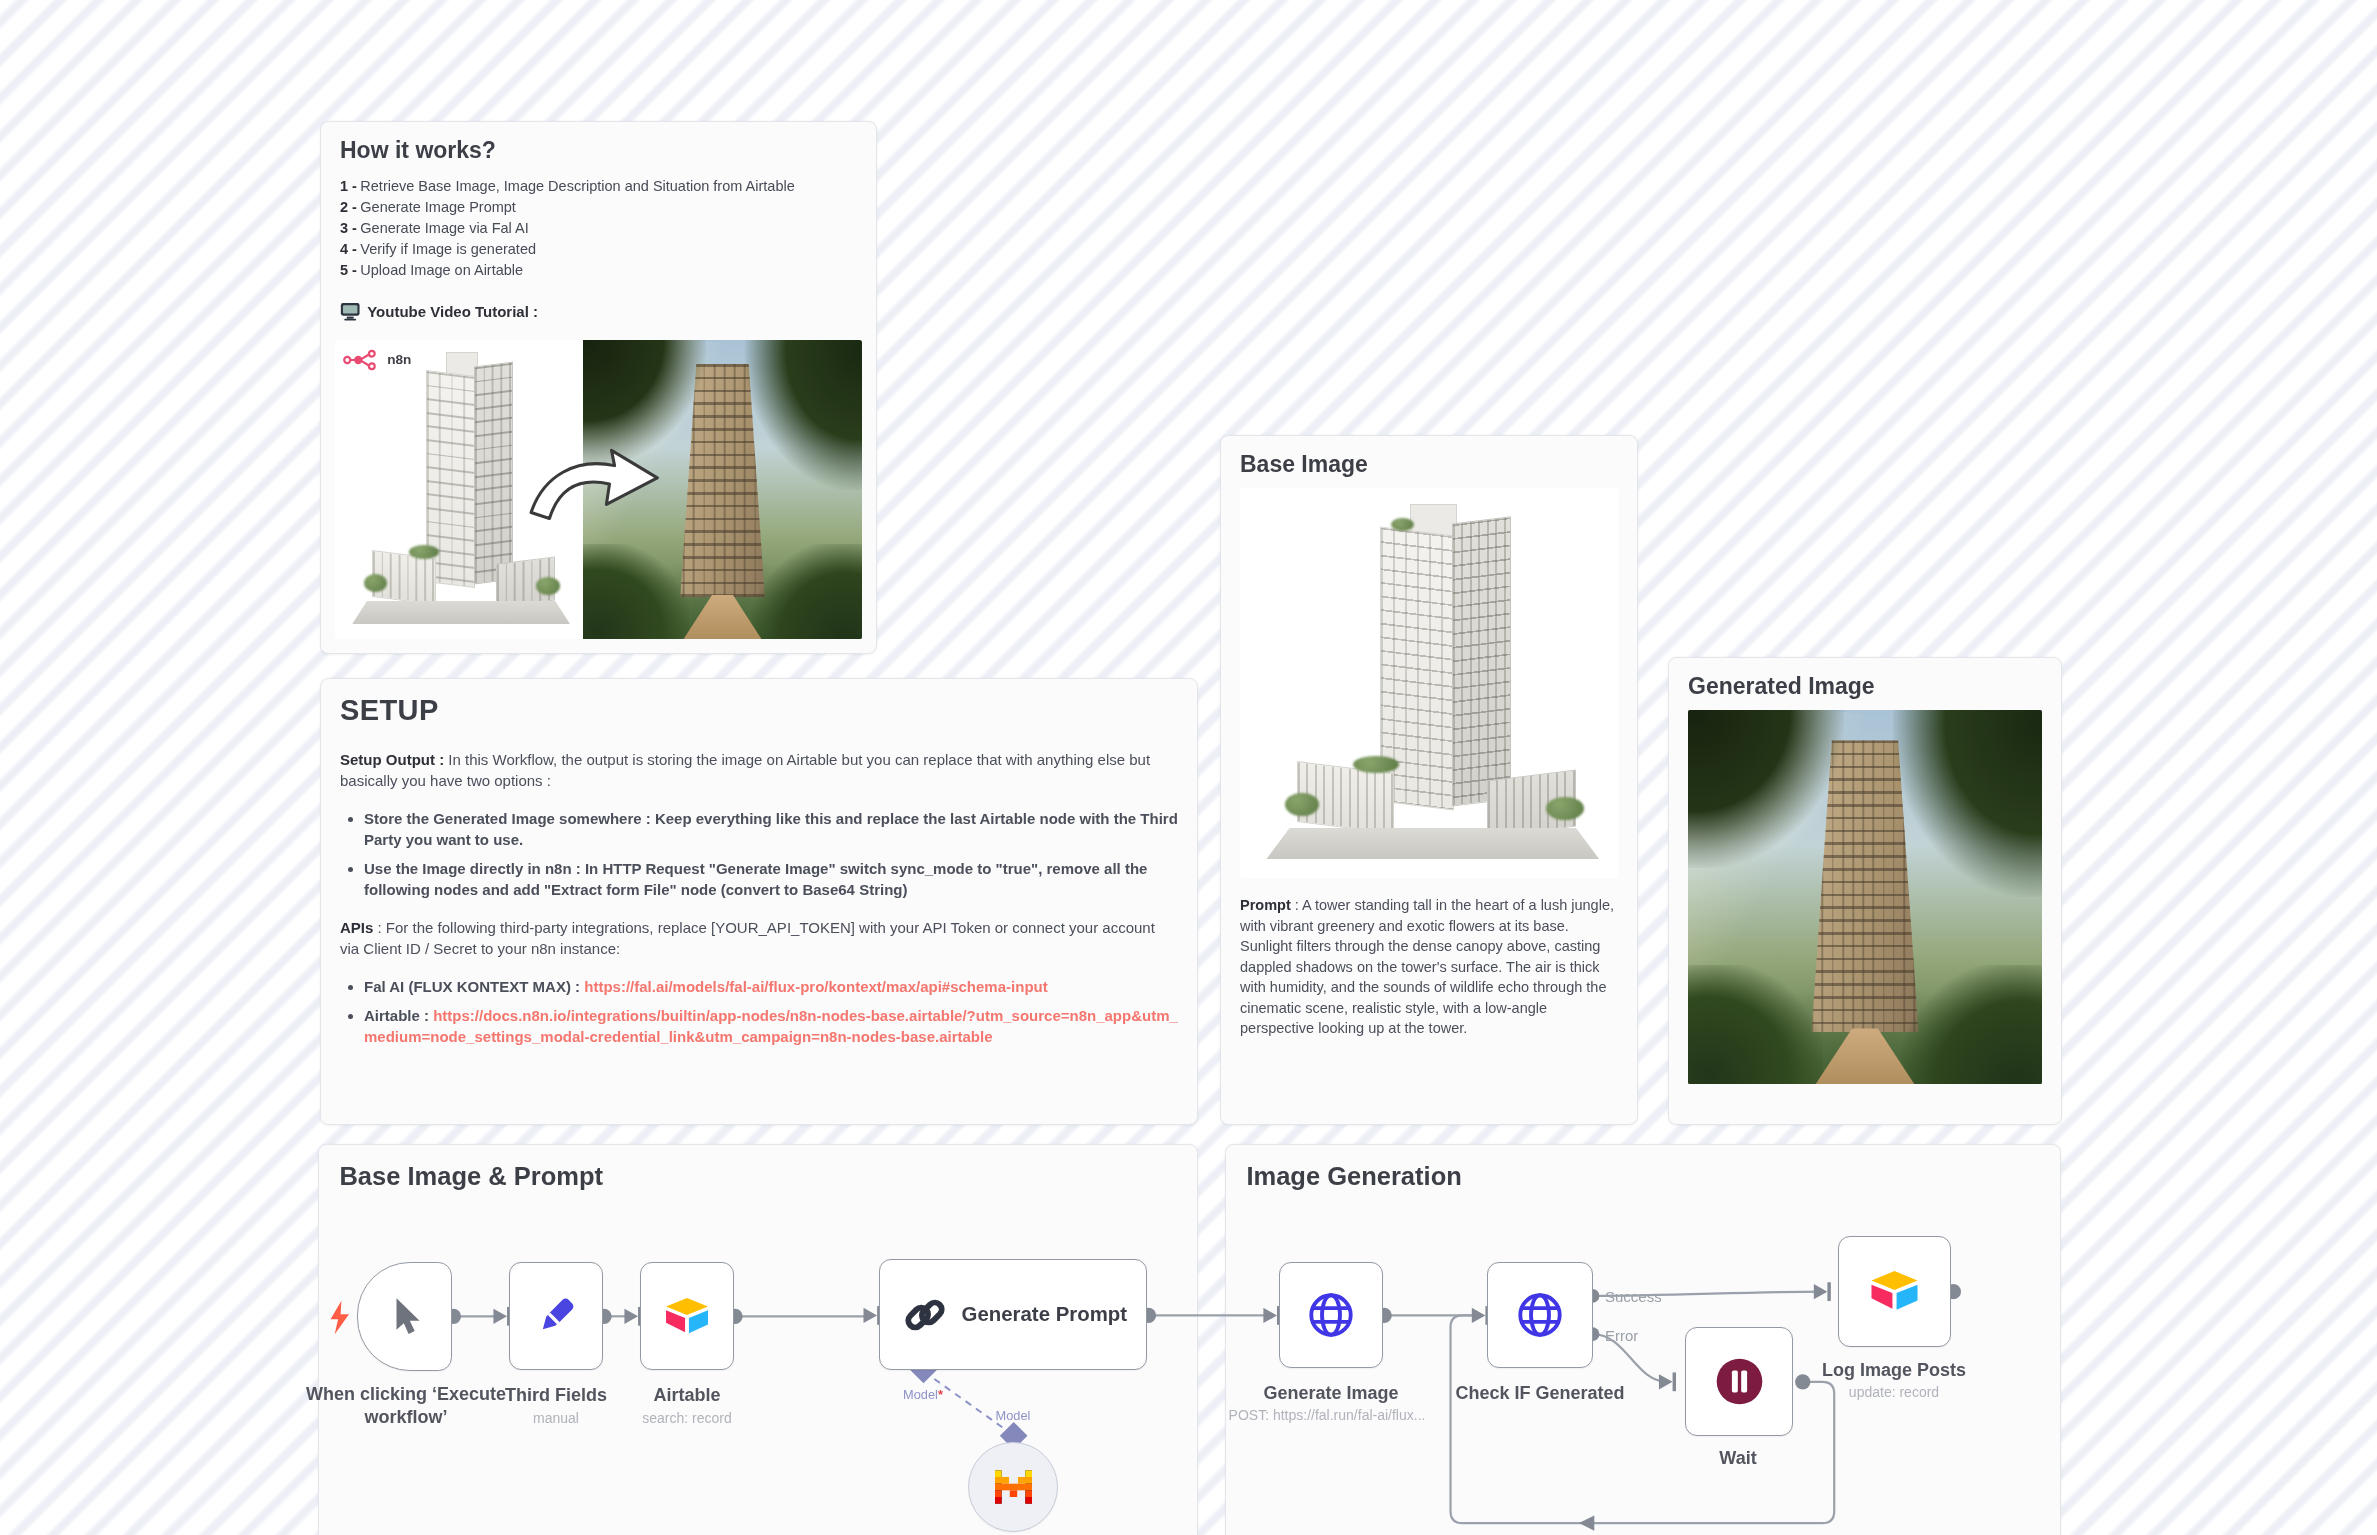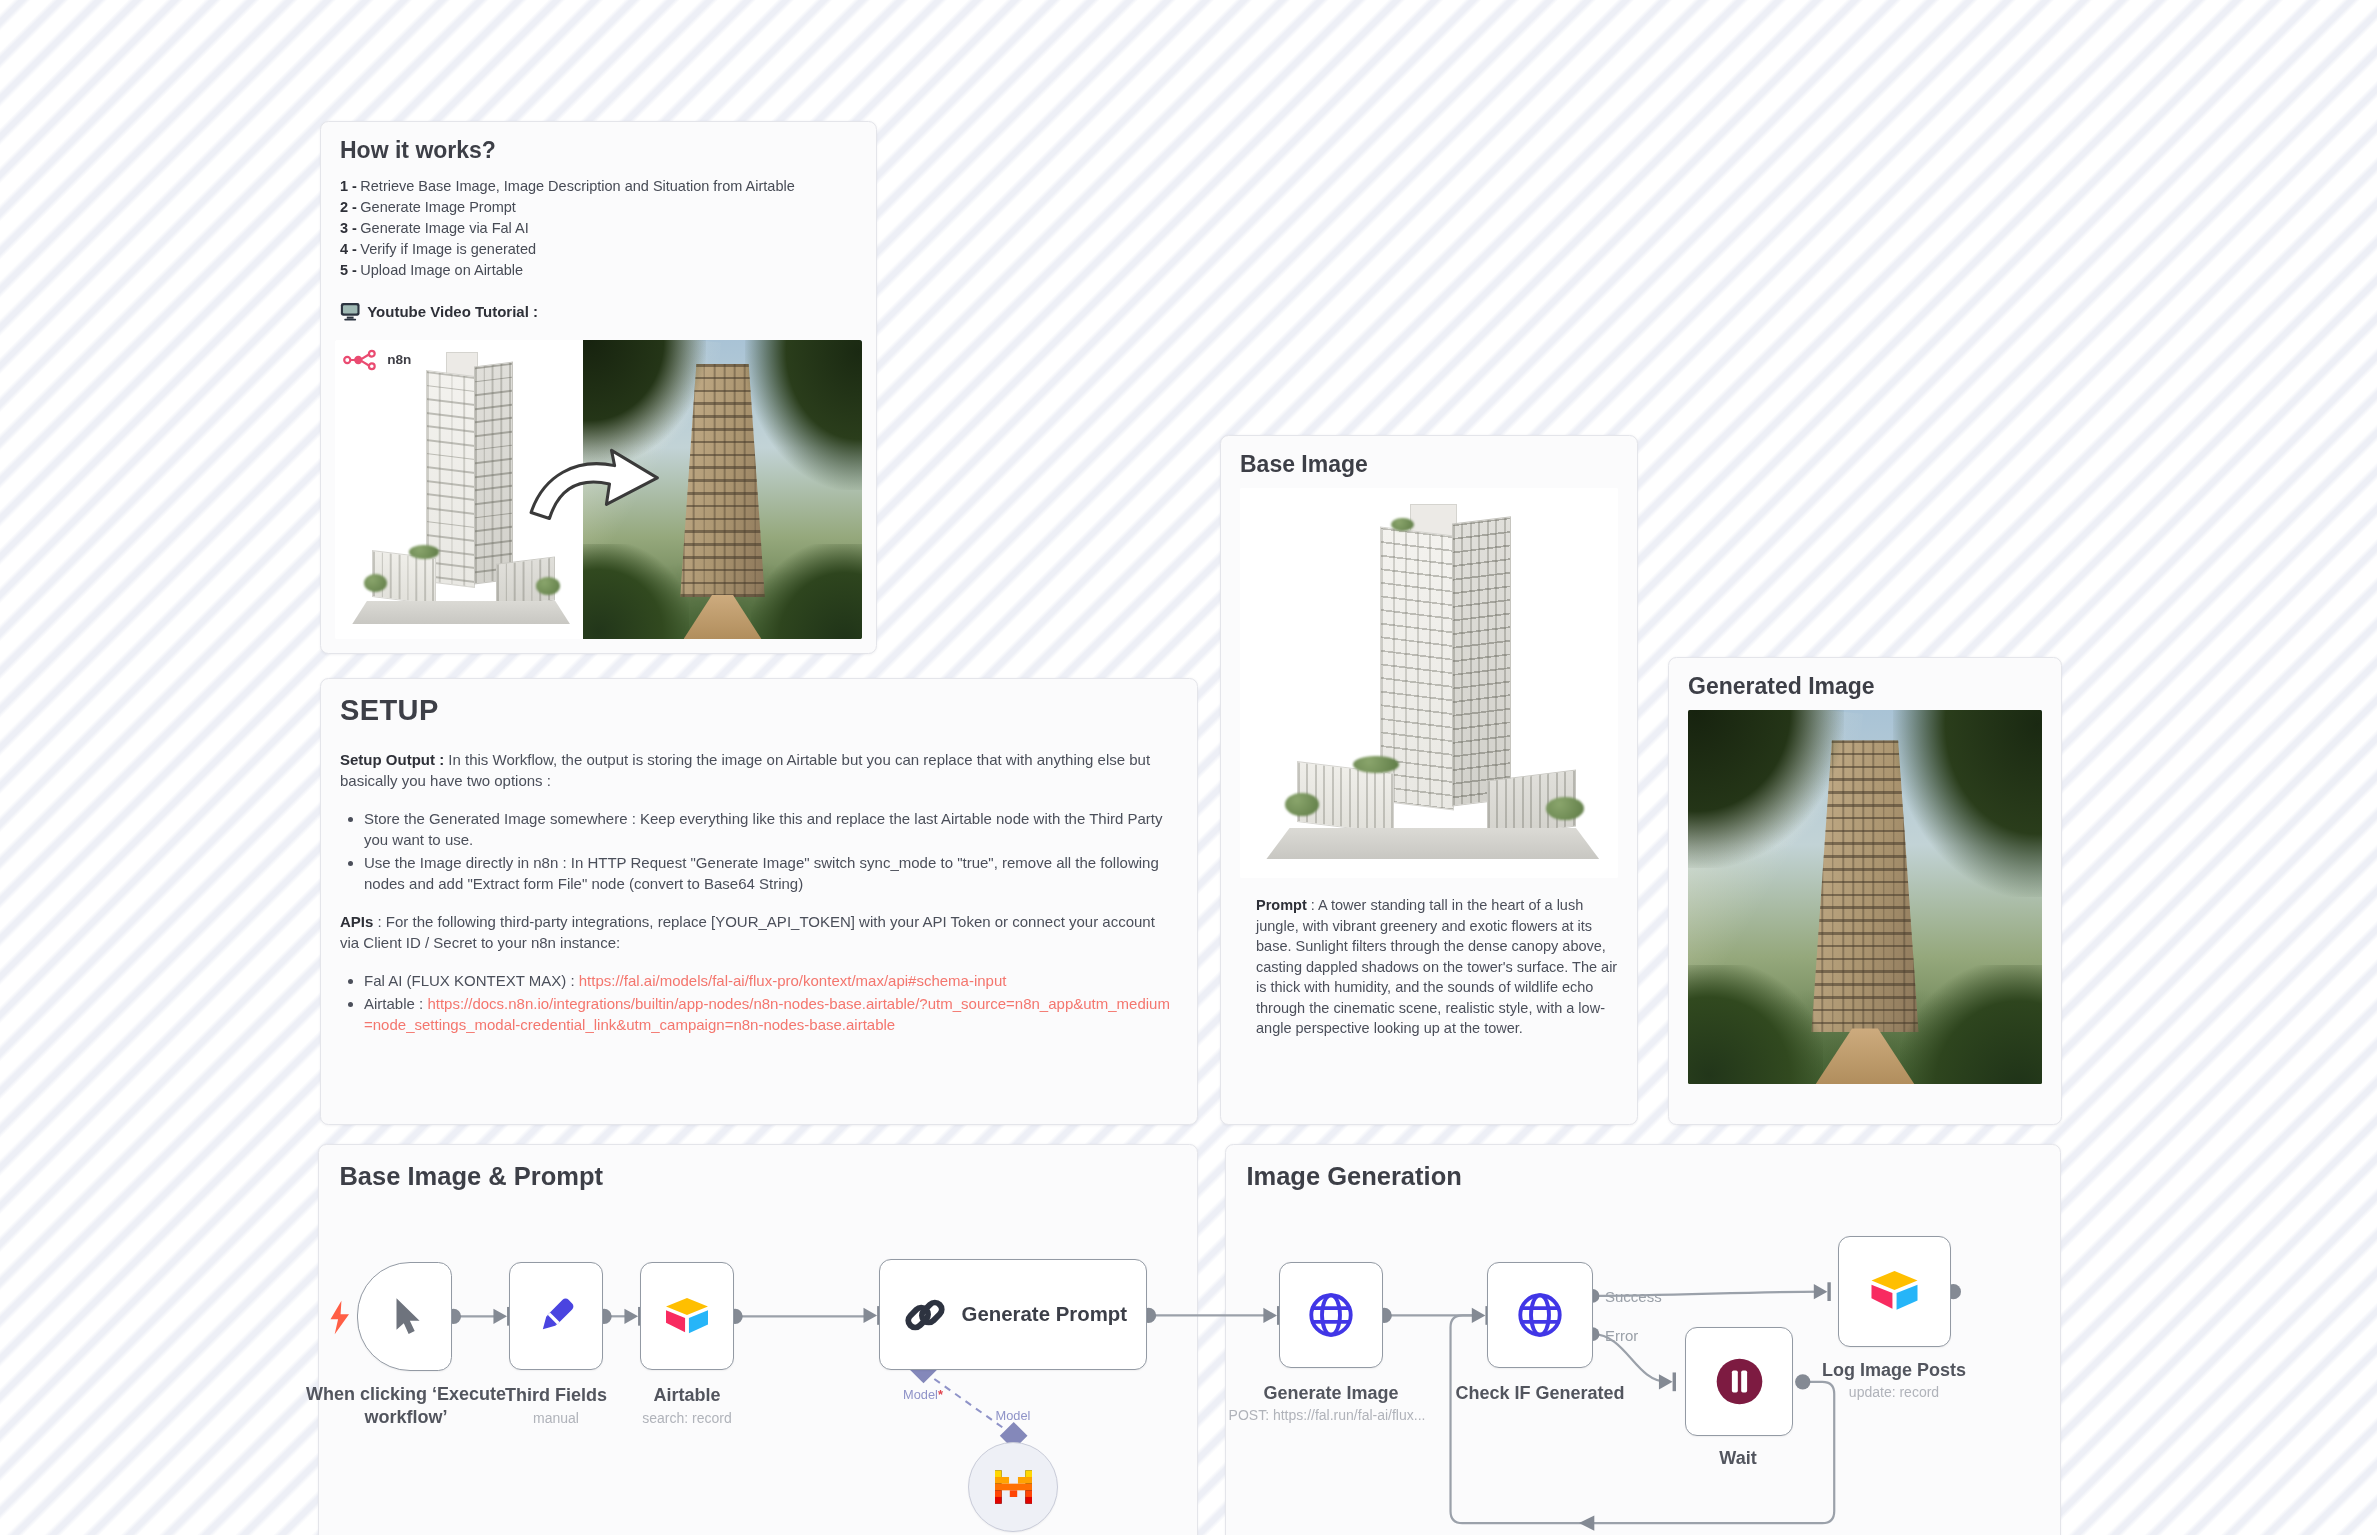--- a/index.html
+++ b/index.html
@@ -31,27 +31,27 @@
   .thumb-right{position:relative;width:53%;}
   .n8n-badge{position:absolute;left:8.5px;top:8.5px;display:flex;align-items:center;gap:5.1px;z-index:5;}
   .n8n-badge .n8n-text{font-size:13.6px;font-weight:700;color:#3f3f46;}
   .thumb-arrow{position:absolute;left:36%;top:30%;width:27%;height:34%;z-index:6;}
 
   #note-setup{left:320px;top:678px;width:878px;height:447px;}
   #note-setup .note-title{font-size:29px;letter-spacing:0.4px;margin-bottom:22px;}
   #note-setup p{font-size:15px;line-height:21px;margin:17px 0;}
   #note-setup b{color:#2e3038;}
   #note-setup ul{margin:8.5px 0;padding-left:24px;font-size:15px;line-height:21px;}
-  #note-setup ul li{margin:2px 0;}
+  #note-setup ul li{margin:8px 0;font-weight:bold;}
   .link{color:#f4766e;word-break:break-all;cursor:pointer;}
 
   #note-base{left:1220px;top:435px;width:418px;height:690px;}
   #note-base .note-title{font-size:23px;}
   .base-img-frame{position:relative;margin-top:10.2px;width:100%;height:390px;background:#fff;border-radius:1.7px;overflow:hidden;}
-  #note-base p{font-size:14.5px;line-height:20.4px;margin:17px 0 0 16px;}
+  #note-base p{font-size:14.5px;line-height:20.4px;margin:17px 0 0 0;}
   #note-base b{color:#2e3038;}
 
   #note-generated{left:1668px;top:657px;width:394px;height:468px;}
   #note-generated .note-title{font-size:23px;}
   .gen-img-frame{position:relative;margin-top:10.2px;width:100%;height:374px;border-radius:1.7px;overflow:hidden;}
 
   #section-left{left:318px;top:1144px;width:880px;height:442px;}
   #section-right{left:1225px;top:1144px;width:836px;height:442px;}
   .section-title{font-size:25.5px;font-weight:700;color:#3d3f47;padding:17px 20.4px;}
 

